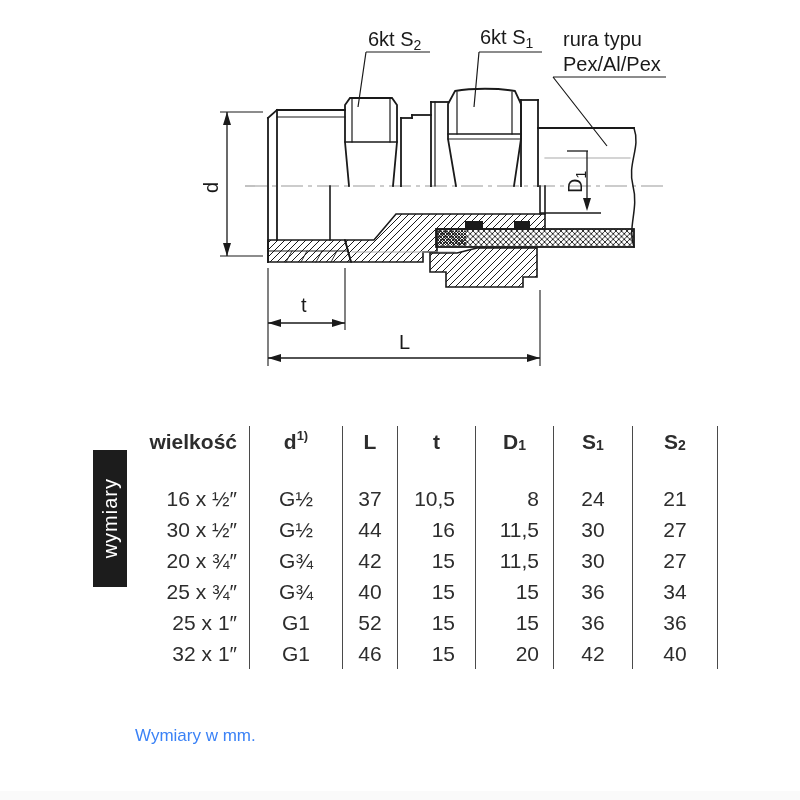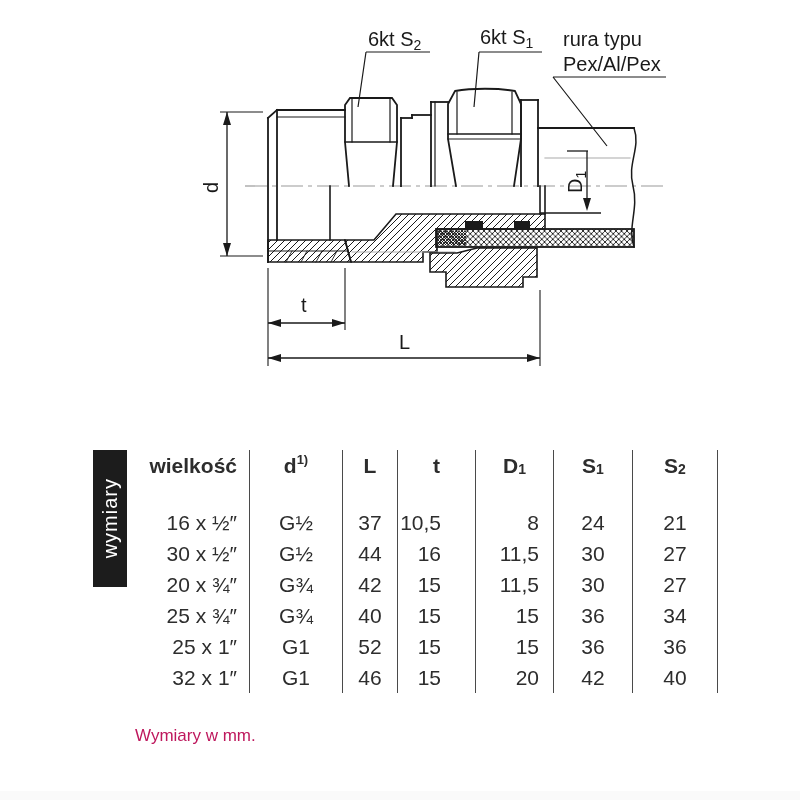--- a/index.html
+++ b/index.html
@@ -11,41 +11,41 @@
   
   .side-tab{
     position:absolute;left:93px;top:450px;width:34px;height:137px;
     background:#1c1c1c;display:flex;align-items:center;justify-content:center;
   }
   .side-tab span{
     writing-mode:vertical-rl;transform:rotate(180deg);
     color:#fff;font-size:20px;letter-spacing:1px;
   }
   .tbl{
-    position:absolute;left:135px;top:450px;width:583px;
+    position:absolute;left:135px;top:426px;width:583px;
     display:grid;
     grid-template-columns:115px 93px 55px 78px 78px 79px 85px;
     font-size:21px;
   }
   .tr{display:contents;}
   .td{
     border-right:1.6px solid #4a4a4a;
     display:flex;align-items:center;box-sizing:border-box;
     height:31px;white-space:nowrap;
   }
   .tr.th .td{height:32px;font-weight:bold;}
   .tr.sp .td{height:25px;}
   .a-r{justify-content:flex-end;padding-right:12px;}
   .a-c{justify-content:center;}
-  .pr16{padding-right:34px;}
+  .pr16{padding-right:20px;}
   .pr14{padding-right:14px;}
   .td sub{font-size:14px;line-height:0;transform:translateY(3px);}
   .td sup{font-size:13px;line-height:0;transform:translateY(-6px);}
   
-  .notes{position:absolute;left:135px;top:725px;font-size:17px;line-height:22px;color:#be185d;}
+  .notes{position:absolute;left:135px;top:725px;font-size:17px;line-height:22px;color:#3b82f6;}
   .bottom-strip{position:absolute;left:0;top:791px;width:800px;height:9px;background:#fafafa;}
 </style>
 </head>
 <body>
 
 <svg id="drawing" width="800" height="420" viewBox="0 0 800 420">
   <defs>
     <pattern id="h45" patternUnits="userSpaceOnUse" width="7" height="7">
       <path d="M-1.75,1.75 L1.75,-1.75 M0,7 L7,0 M5.25,8.75 L8.75,5.25" stroke="#1a1a1a" stroke-width="1"></path>
     </pattern>

